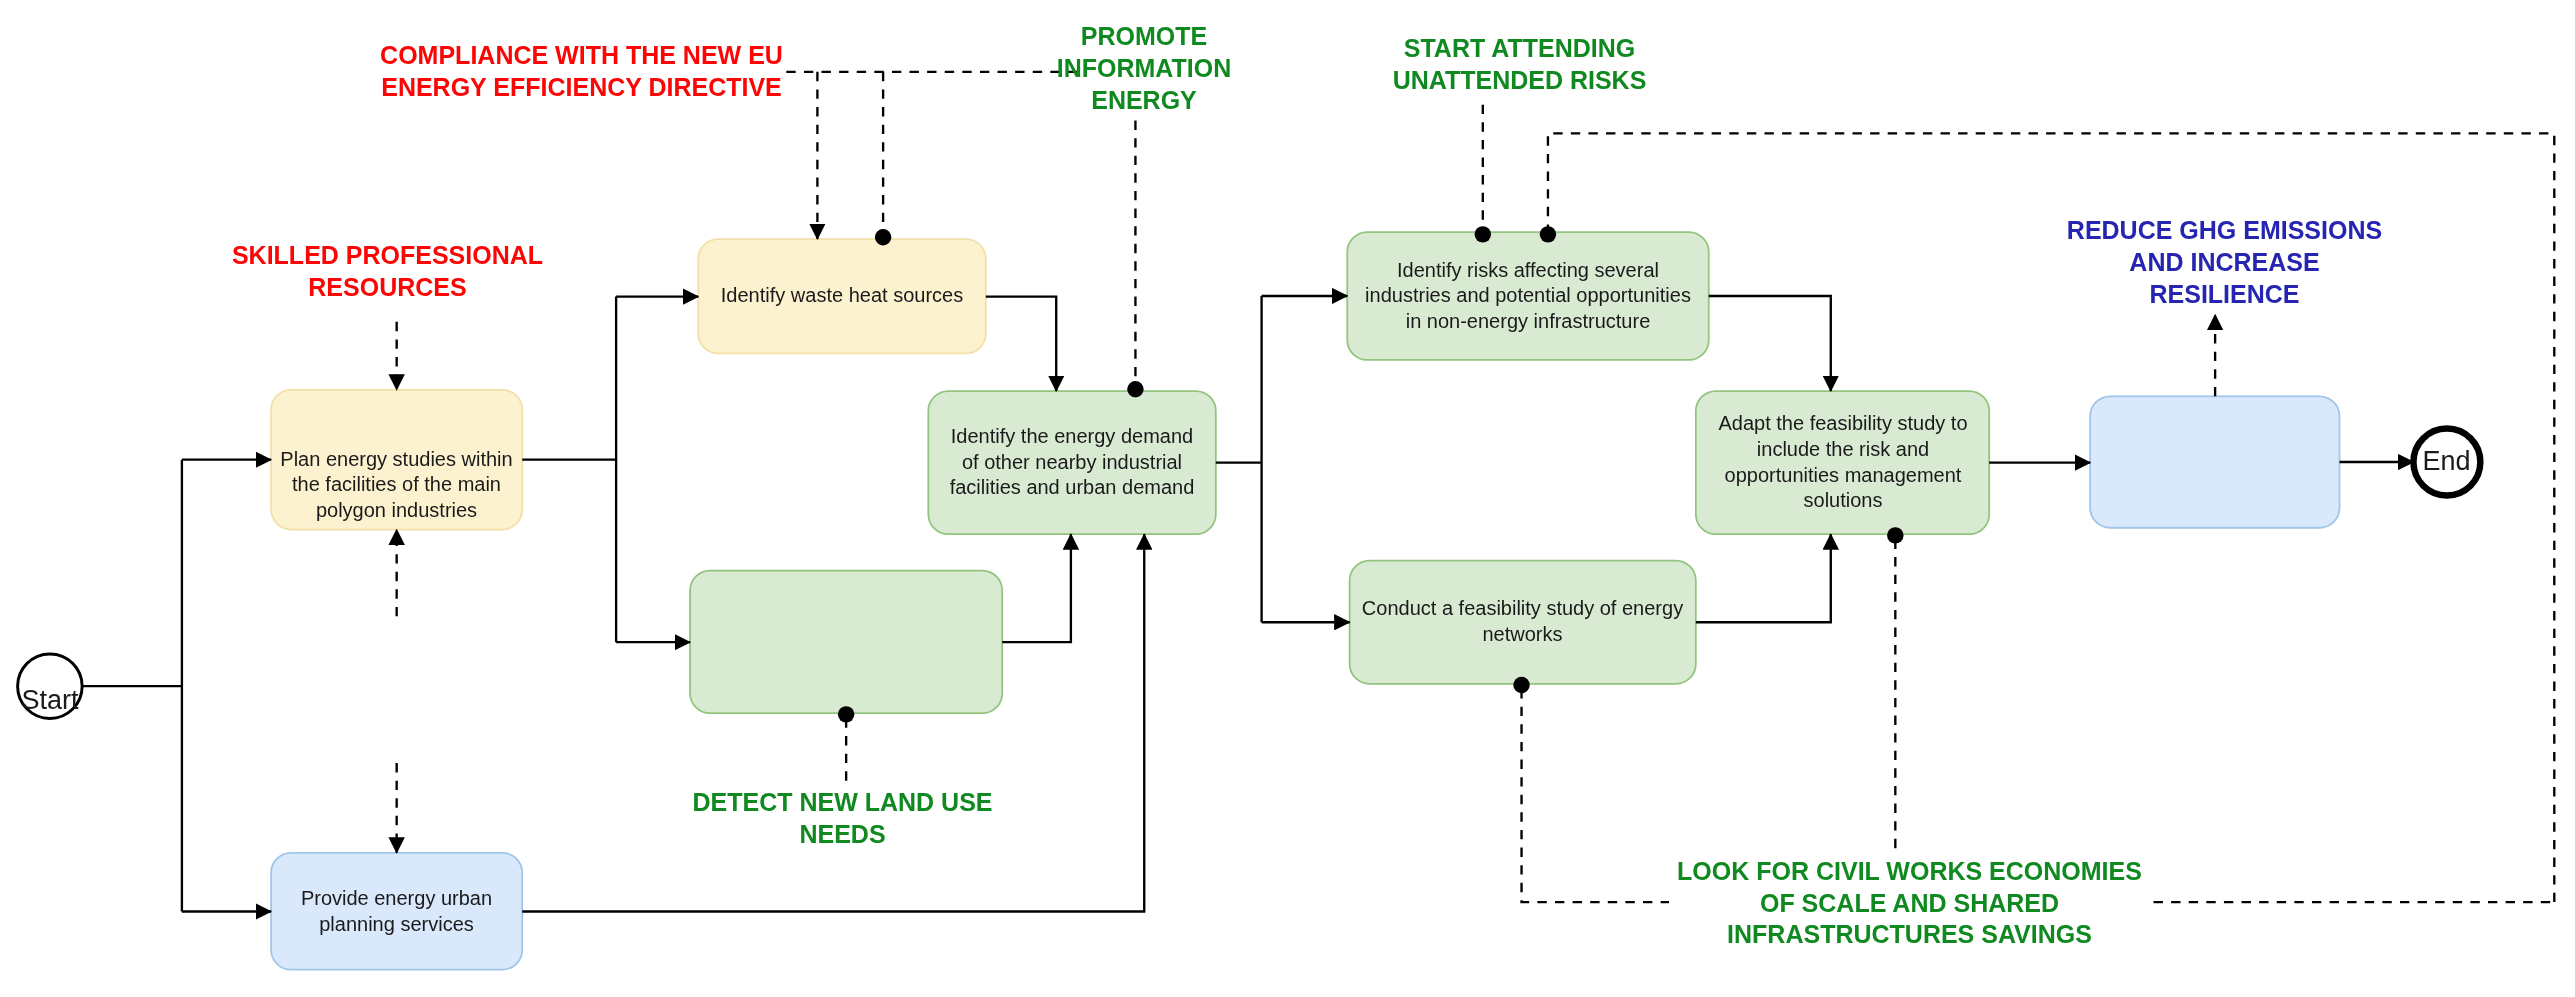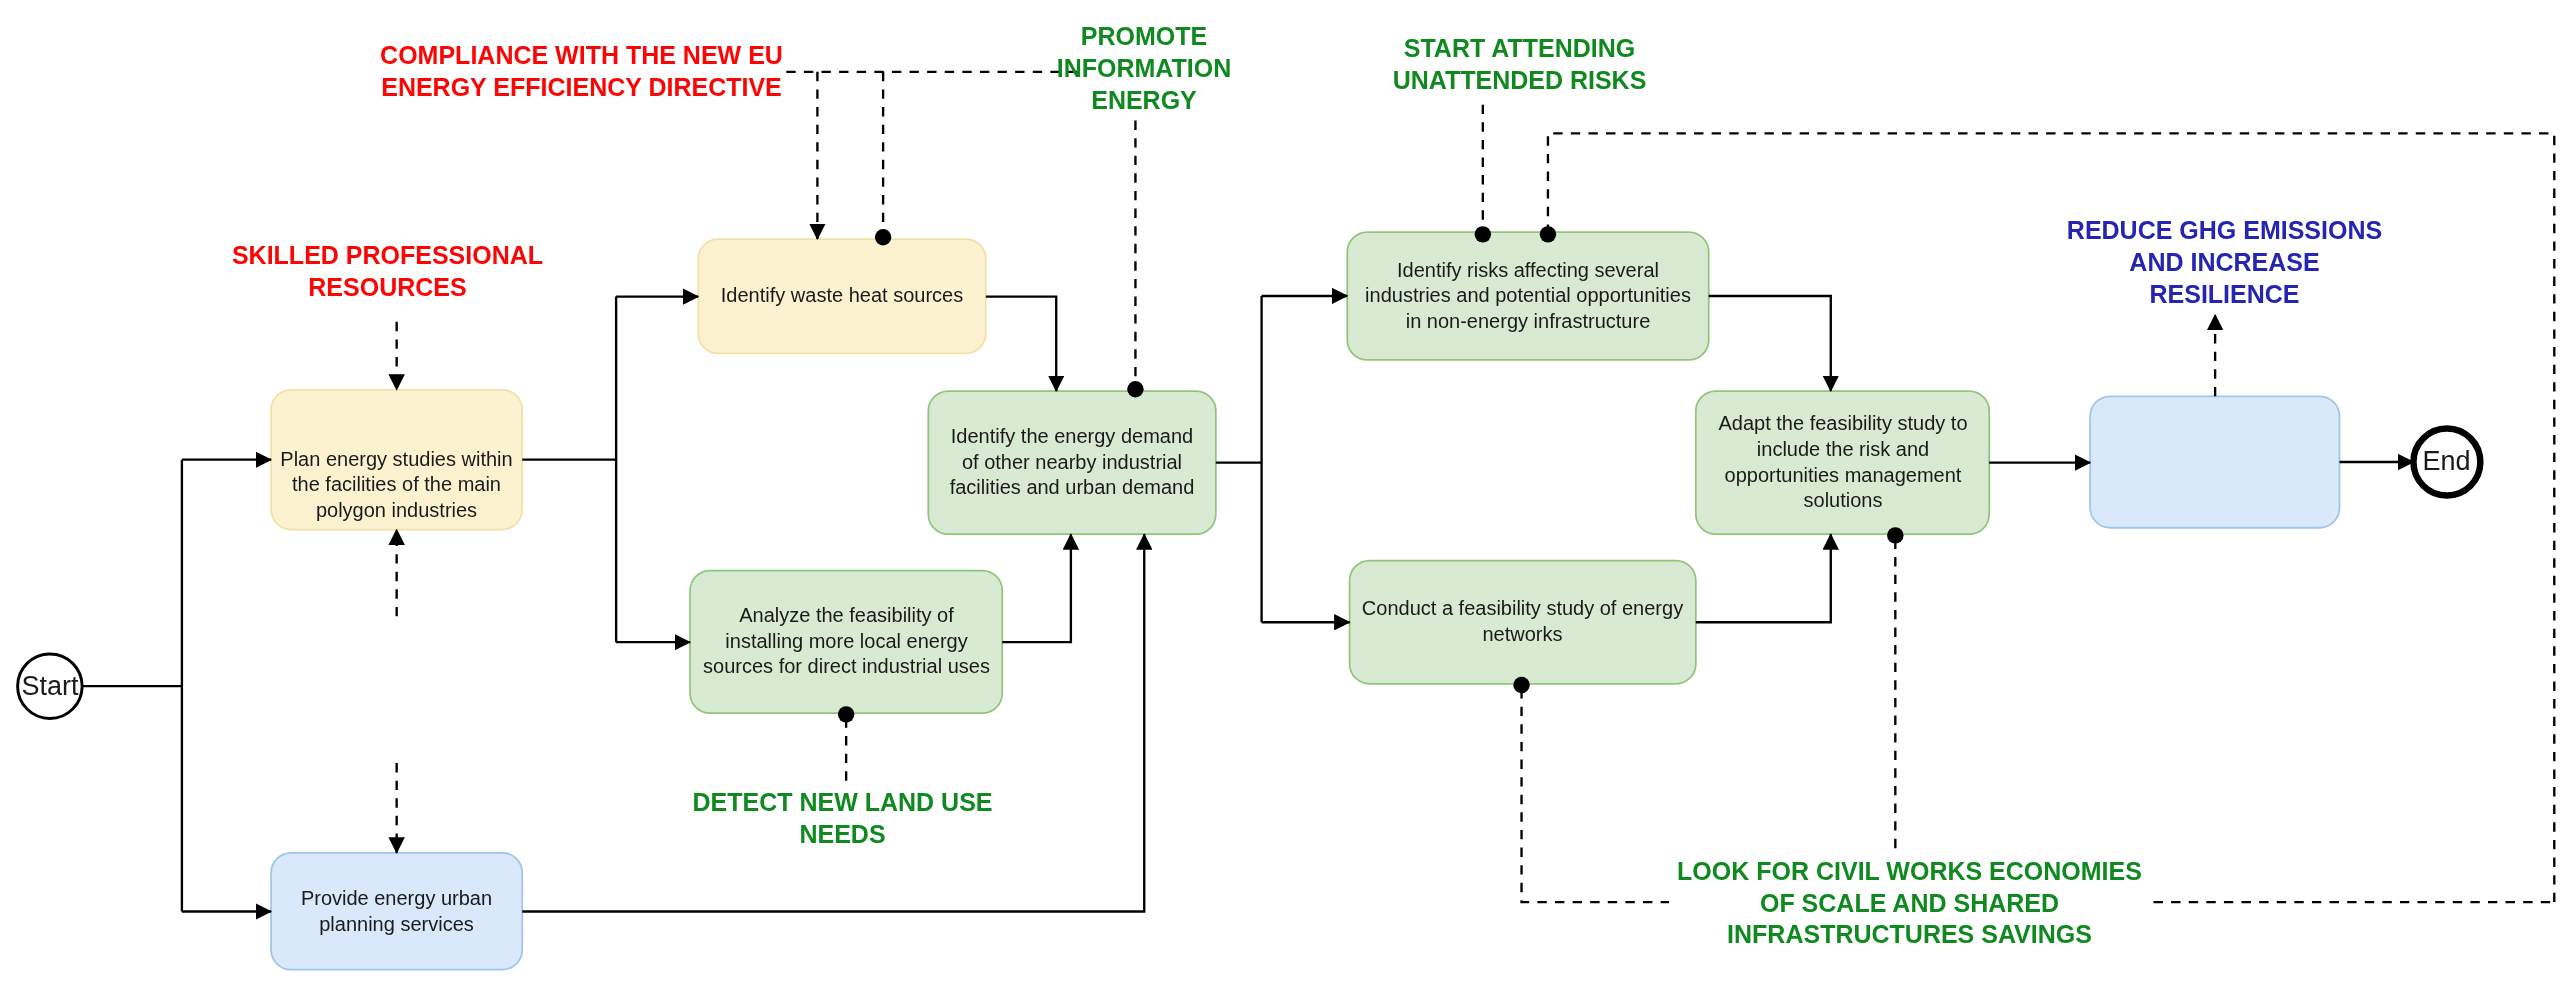--- a/index.html
+++ b/index.html
@@ -89,26 +89,25 @@
 
     <circle class="dot" cx="1505" cy="404" r="14"></circle>
     <circle class="dot" cx="1935" cy="663" r="14"></circle>
     <circle class="dot" cx="1442" cy="1217" r="14"></circle>
     <circle class="dot" cx="2527" cy="399" r="14"></circle>
     <circle class="dot" cx="2638" cy="399" r="14"></circle>
     <circle class="dot" cx="2593" cy="1167" r="14"></circle>
     <circle class="dot" cx="3230" cy="912" r="14"></circle>
   </svg>
 
-  <div class="lbl terminal-lbl" style="left:17.6px;top:654px;width:65px;height:65px;">Start</div>
+  <div class="lbl terminal-lbl" style="left:17.6px;top:668px;width:65px;height:65px;">Start</div>
   <div class="lbl terminal-lbl" style="left:2413px;top:428px;width:67px;height:67px;">End</div>
 
   <div class="lbl" style="left:278px;top:390px;width:237px;height:140px;margin-top:25px;">Plan energy studies within the facilities of the main polygon industries</div>
   <div class="lbl" style="left:710px;top:239px;width:264px;height:114px;">Identify waste heat sources</div>
-  <div class="lbl" style="left:702px;top:570px;width:289px;height:143px;">Analyze the feasibility of installing more local energy sources for direct industrial uses</div>
   <div class="lbl" style="left:940px;top:391px;width:264px;height:143px;">Identify the energy demand of other nearby industrial facilities and urban demand</div>
   <div class="lbl" style="left:1359px;top:232px;width:338px;height:128px;">Identify risks affecting several industries and potential opportunities in non-energy infrastructure</div>
   <div class="lbl" style="left:1361px;top:560px;width:323px;height:123px;">Conduct a feasibility study of energy networks</div>
   <div class="lbl" style="left:1708px;top:391px;width:270px;height:143px;">Adapt the feasibility study to include the risk and opportunities management solutions</div>
   <div class="lbl" style="left:278px;top:853px;width:237px;height:117px;">Provide energy urban planning services</div>
 
   <div class="ann ann-red" style="left:376px;top:17.6px;width:411px;height:109px;">COMPLIANCE WITH THE NEW EU ENERGY EFFICIENCY DIRECTIVE</div>
   <div class="ann ann-red" style="left:223px;top:234px;width:329px;height:76px;">SKILLED PROFESSIONAL RESOURCES</div>
   <div class="ann ann-green" style="left:1050px;top:20.5px;width:188px;height:97px;">PROMOTE INFORMATION ENERGY</div>
   <div class="ann ann-green" style="left:1355px;top:28px;width:329px;height:73px;">START ATTENDING UNATTENDED RISKS</div>

